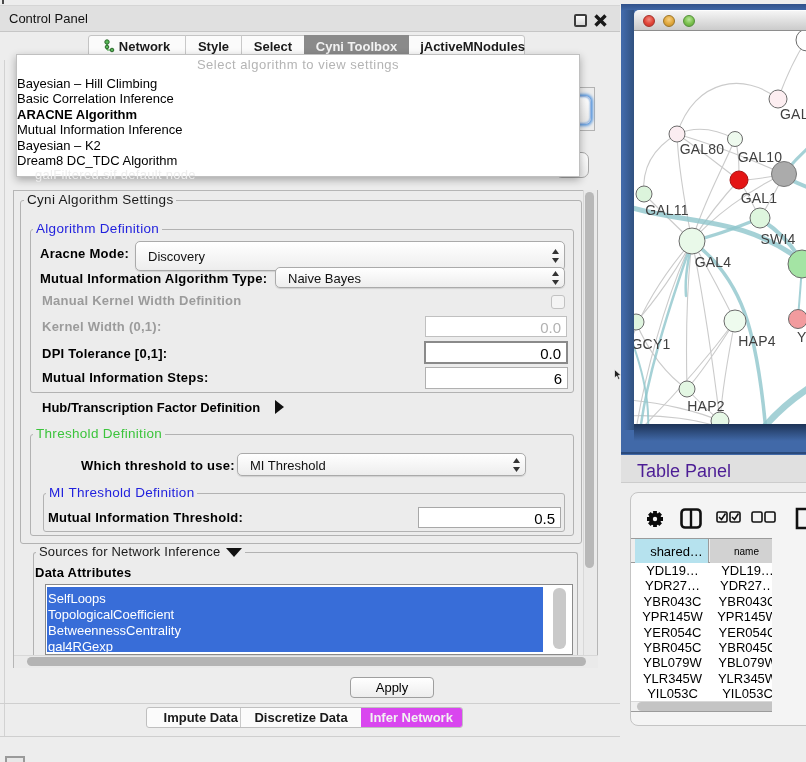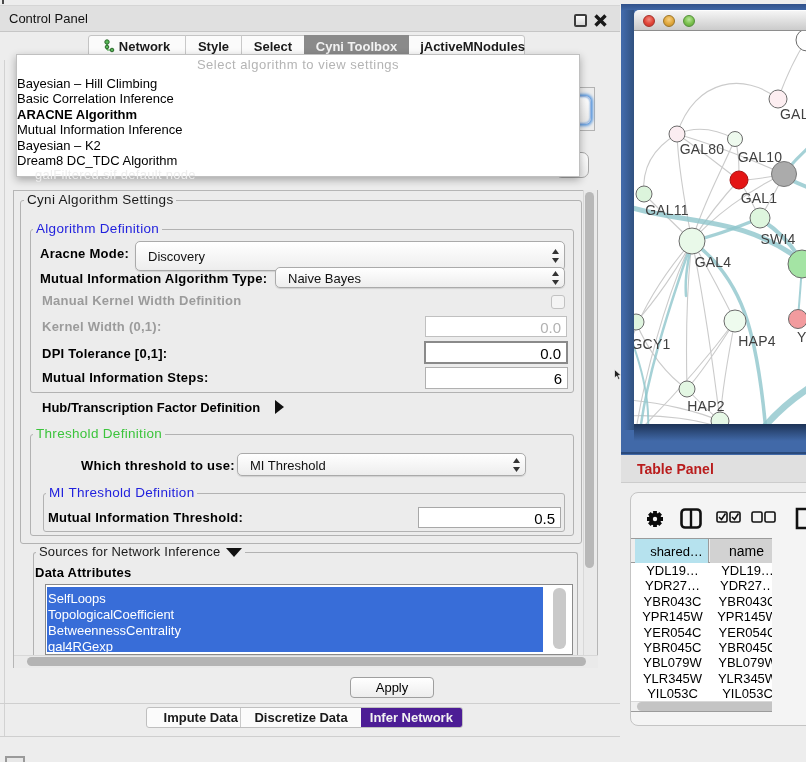--- a/index.html
+++ b/index.html
@@ -136,21 +136,21 @@
 <div class="abs" style="left:14px;top:655px;width:584px;height:13px;background:#eaeaea;border-top:1px solid #d8d8d8;"></div>
 <div class="abs" style="left:27px;top:657px;width:559px;height:9px;background:#b4b4b4;border-radius:5px;"></div>
 
 <div class="abs" style="left:350px;top:677px;width:84px;height:21px;border:1px solid #9f9f9f;border-radius:4px;background:linear-gradient(#ffffff,#ededed);display:flex;align-items:center;justify-content:center;font-size:13px;">Apply</div>
 
 <div class="abs" style="left:0;top:703px;width:620px;height:1px;background:#cfcfcf;"></div>
 
 <div class="abs" style="left:146px;top:707px;width:317px;height:21px;background:#fbfbfb;border:1px solid #bfbfbf;border-radius:3px;display:flex;font-size:13px;font-weight:bold;color:#1a1a1a;overflow:hidden;">
   <div style="width:95px;display:flex;align-items:center;justify-content:center;border-right:1px solid #c9c9c9;padding-left:14px;">Impute Data</div>
   <div style="width:120px;display:flex;align-items:center;justify-content:center;">Discretize Data</div>
-  <div style="width:102px;display:flex;align-items:center;justify-content:center;background:#4c1d95;color:#f2f2f2;">Infer Network</div>
+  <div style="width:102px;display:flex;align-items:center;justify-content:center;background:#d946ef;color:#f2f2f2;">Infer Network</div>
 </div>
 
 <div class="abs" style="left:5px;top:756px;width:20px;height:10px;border:2px solid #9a9a9a;background:#e8e8e8;"></div>
 
 <div class="abs" style="left:16px;top:54px;width:564px;height:123px;background:#fff;border:1px solid #c0c0c0;box-shadow:0 3px 8px rgba(0,0,0,0.3);"></div>
 <div class="abs" style="left:35px;top:167px;font-size:13px;color:#ededed;letter-spacing:0.3px;">galFiltered.sif default node</div>
 <div class="abs" style="left:16px;top:57px;width:564px;text-align:center;font-size:13px;letter-spacing:0.5px;color:#b4b4b4;">Select algorithm to view settings</div>
 <div class="abs" style="left:17px;top:76px;font-size:13px;color:#000;line-height:15.4px;white-space:nowrap;">Bayesian – Hill Climbing<br>Basic Correlation Inference<br><b>ARACNE Algorithm</b><br>Mutual Information Inference<br>Bayesian – K2<br>Dream8 DC_TDC Algorithm</div>
 
 <div class="abs" style="left:621px;top:4px;width:185px;height:451px;background:#4169a8;"></div>
@@ -238,21 +238,21 @@
     <text x="797" y="342">Y</text>
     <text x="706" y="411" text-anchor="middle">HAP2</text>
   </g>
 </svg>
 
 <svg class="abs" style="left:613px;top:369px;" width="9" height="12" viewBox="0 0 9 12">
   <path d="M1.5 0.5 L1.5 9 L3.8 7 L5.3 10.5 L6.8 9.8 L5.3 6.5 L8 6.3 Z" fill="#222" stroke="#f8f8f8" stroke-width="0.7"></path>
 </svg>
 
 <div class="abs" style="left:621px;top:455px;width:185px;height:28px;background:#e0e0e0;border-bottom:1px solid #cccccc;"></div>
-<div class="abs" style="left:637px;top:461px;font-size:14px;color:#b91c1c;font-weight:bold;">Table Panel</div>
+<div class="abs" style="left:637px;top:461px;font-size:18px;color:#4c1d95;">Table Panel</div>
 <div class="abs" style="left:621px;top:483px;width:185px;height:279px;background:#ededed;"></div>
 
 <div class="abs" style="left:630px;top:492px;width:190px;height:234px;background:#f4f4f4;border:1px solid #c4c4c4;border-radius:8px;"></div>
 
 <svg class="abs" style="left:644px;top:508px;" width="22" height="22" viewBox="0 0 22 22">
   <g fill="#0a0a0a" stroke="#0a0a0a">
   <circle cx="11" cy="11" r="6.3" stroke="none"></circle>
   <g stroke-width="3.8" stroke-linecap="butt">
     <path d="M11 3 V7 M11 15 V19 M3 11 H7 M15 11 H19 M5.35 5.35 L8 8 M14 14 L16.65 16.65 M16.65 5.35 L14 8 M8 14 L5.35 16.65"></path>
   </g>
@@ -274,21 +274,21 @@
 </svg>
 <svg class="abs" style="left:795px;top:507px;" width="20" height="23" viewBox="0 0 20 23">
   <path d="M2 2 H12 L18 8 V21 H2 Z" fill="none" stroke="#111" stroke-width="2.6"></path>
   <path d="M12 2 V8 H18" fill="none" stroke="#111" stroke-width="2"></path>
 </svg>
 
 <div class="abs" style="left:631px;top:538px;width:141px;height:174px;overflow:hidden;border-top:1px solid #9b9b9b;border-bottom:1px solid #9b9b9b;background:#fff;">
 
   <div class="abs" style="left:0;top:0;width:175px;height:24px;border-bottom:1px solid #9b9b9b;background:#eee;"></div>
   <div class="abs" style="left:4px;top:0;width:74px;height:24px;background:#b6e2ee;border-right:1px solid #9b9b9b;display:flex;align-items:center;justify-content:center;font-size:13px;padding-left:10px;">shared…</div>
-  <div class="abs" style="left:79px;top:0;width:74px;height:24px;background:#d2d2d2;border-right:1px solid #9b9b9b;display:flex;align-items:center;justify-content:center;font-size:14px;">name</div>
+  <div class="abs" style="left:79px;top:0;width:74px;height:24px;background:#d2d2d2;border-right:1px solid #9b9b9b;display:flex;align-items:center;justify-content:center;font-size:10px;">name</div>
   <div class="abs" style="left:154px;top:0;width:21px;height:24px;background:#b6e2ee;"></div>
 
   <div class="abs" style="left:4px;top:24px;width:75px;font-size:13px;line-height:15.4px;text-align:center;">YDL19…<br>YDR27…<br>YBR043C<br>YPR145W<br>YER054C<br>YBR045C<br>YBL079W<br>YLR345W<br>YIL053C</div>
   <div class="abs" style="left:79px;top:24px;width:75px;font-size:13px;line-height:15.4px;text-align:center;">YDL19…<br>YDR27…<br>YBR043C<br>YPR145W<br>YER054C<br>YBR045C<br>YBL079W<br>YLR345W<br>YIL053C</div>
   <div class="abs" style="left:163px;top:24px;width:30px;font-size:13px;line-height:15.4px;">13<br>12<br>&nbsp;<br>9.<br>8.<br>9.<br>&nbsp;<br>9.<br>0.</div>
 
   <div class="abs" style="left:0;top:162px;width:175px;height:12px;background:#f0f0f0;border-top:1px solid #d8d8d8;"></div>
   <div class="abs" style="left:6px;top:163px;width:158px;height:9px;background:#c4c4c4;border-radius:5px;"></div>
 </div>
 

